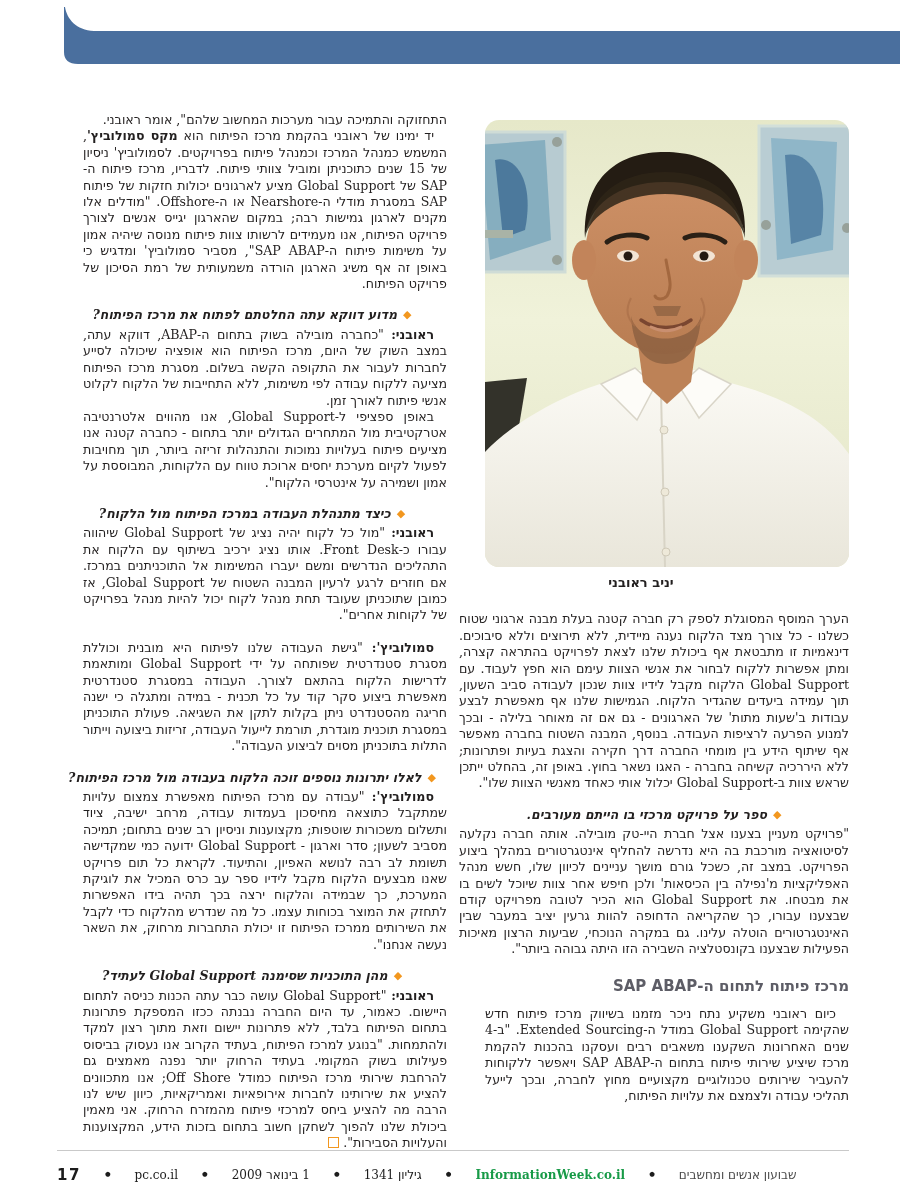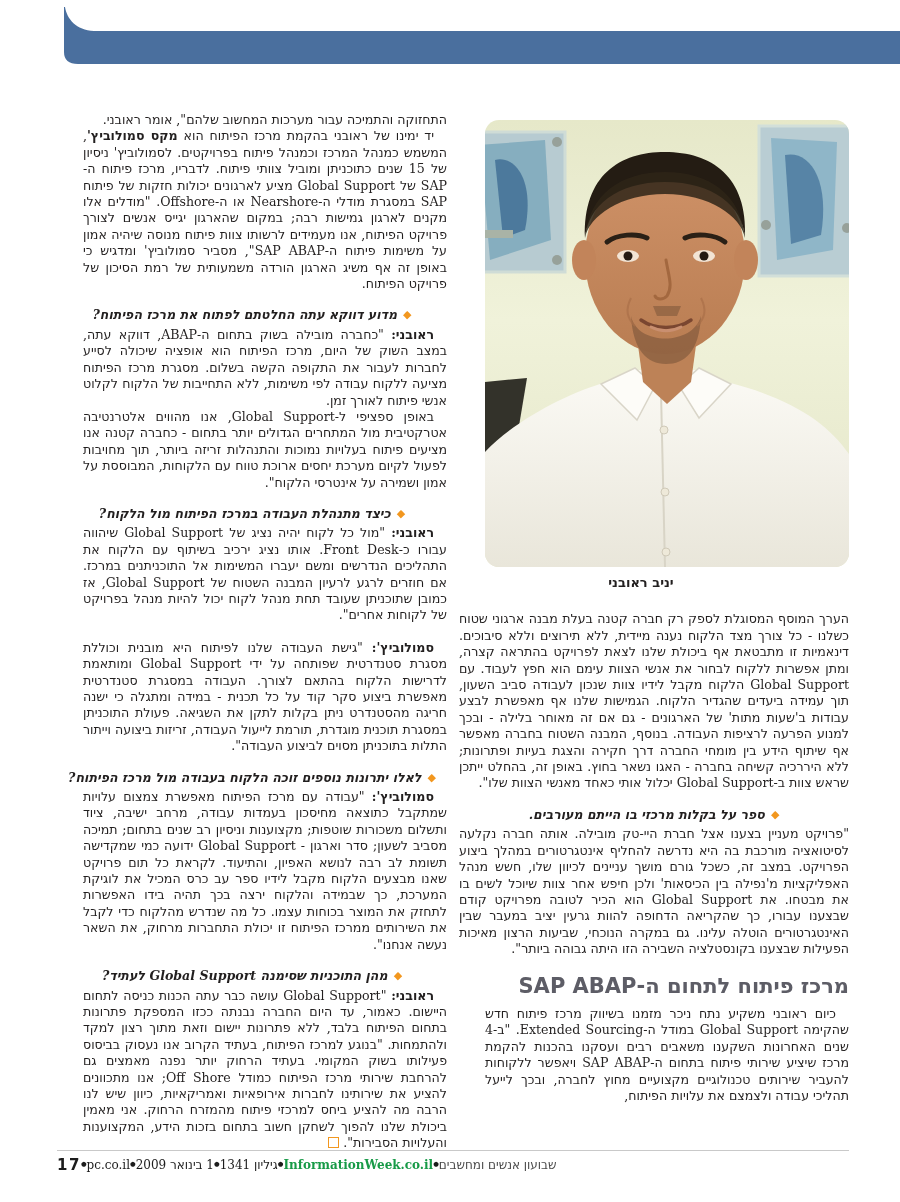--- a/index.html
+++ b/index.html
@@ -12,25 +12,25 @@
   .col-left{left:57px;top:112px;width:390px;}
   .col-right{left:459px;top:120px;width:390px;}
   p{margin:0;padding:0;}
   .indent{text-indent:13px;margin-left:26px;}
   .gap-top{margin-top:16px;}
   .q{font-weight:bold;margin:15px 0 2px;text-align:center;font-style:italic;}
   .diamond{color:#f2971f;font-family:"DejaVu Sans",sans-serif;font-size:11px;margin-left:6px;display:inline-block;transform:translateY(-1px);}
   .speaker{font-weight:bold;}
   .photo-frame{display:block;width:364px;height:447px;margin-left:26px;border-radius:14px;overflow:hidden;}
   .caption{width:364px;margin:8px 26px 20px 0;text-align:center;font-weight:bold;font-size:13px;font-family:"DejaVu Sans",sans-serif;}
-  .big-h{font-family:"DejaVu Sans",sans-serif;font-weight:bold;font-size:21px;color:#5d5d66;margin:20px 0 12px;text-align:right;direction:rtl;}
+  .big-h{font-family:"DejaVu Sans",sans-serif;font-weight:bold;font-size:15px;color:#5d5d66;margin:20px 0 12px;text-align:right;direction:rtl;}
   .endmark{display:inline-block;width:9px;height:9px;border:1.6px solid #f2971f;vertical-align:-1px;margin-right:4px;background:#fff;}
   .footer{
     position:absolute;left:57px;top:1150px;width:792px;border-top:1px solid #c9c9c9;
-    padding-top:5px;display:flex;direction:ltr;align-items:center;gap:0;font-size:12px;color:#1c1c1c;text-align:right;
+    padding-top:15px;display:flex;direction:ltr;align-items:center;gap:24px;font-size:12px;color:#1c1c1c;text-align:right;
   }
   .page-num{font-weight:bold;font-size:15px;font-family:"DejaVu Sans",sans-serif;letter-spacing:1.5px;}
   .dot{font-size:6.5px;transform:translateY(-1px);font-family:"DejaVu Sans",sans-serif;}
   .he{direction:rtl;unicode-bidi:isolate;}
   .brand{color:#179a47;font-weight:bold;}
   .pub{color:#4a4a4a;}
   a{text-decoration:none;color:inherit;}
 </style>
 </head>
 <body>
@@ -136,21 +136,21 @@
 
         <path d="M146,178 C140,190 142,198 150,206" stroke="#a96f48" stroke-width="2" fill="none" opacity="0.7"></path>
         <path d="M216,178 C222,190 220,198 212,206" stroke="#a96f48" stroke-width="2" fill="none" opacity="0.7"></path>
       </g>
     </svg>
   </div>
   <div class="caption">יניב ראובני</div>
 
   <p>הערך המוסף המסוגלת לספק רק חברה קטנה בעלת מבנה ארגוני שטוח כשלנו - כל צורך מצד הלקוח נענה מיידית, ללא תירוצים וללא סיבוכים. דינאמיות זו מתבטאת אף ביכולת שלנו לצאת לפרויקט בהתראה קצרה, ומתן אפשרות ללקוח לבחור את אנשי הצוות עימם הוא חפץ לעבוד. עם Global Support הלקוח מקבל לידיו צוות שנכון לעבודה סביב השעון, תוך עמידה ביעדים שהגדיר הלקוח. הגמישות שלנו אף מאפשרת לבצע עבודות ב'שעות מתות' של הארגונים - גם אם זה מאוחר בלילה - ובכך למנוע הפרעה לרציפות העבודה. בנוסף, המבנה השטוח בחברה מאפשר אף שיתוף הידע בין מומחי החברה דרך חקירה והצגת בעיות ופתרונות; ללא היררכיה קשיחה בחברה - האגו נשאר בחוץ. באופן זה, בהחלט ייתכן שראש צוות ב-Global Support יכלול אותי כאחד מאנשי הצוות שלו".</p>
 
-  <p class="q"><span class="diamond">◆</span><span>ספר על בקלות מרכזי בו הייתם מעורבים.</span></p>
+  <p class="q"><span class="diamond">◆</span><span>ספר על פרויקט מרכזי בו הייתם מעורבים.</span></p>
   <p>"פרויקט מעניין בצענו אצל חברת היי-טק מובילה. אותה חברה נקלעה לסיטואציה מורכבת בה היא נדרשה להחליף אינטגרטורים במהלך ביצוע הפרויקט. במצב זה, כשכל גורם מושך עניינים לכיוון שלו, חשש מנהל האפליקציות מ'נפילה בין הכיסאות' ולכן חיפש אחר צוות שיוכל לשים בו את מבטחו. את Global Support הוא הכיר לטובה מפרויקט קודם שבצענו עבורו, כך שהקריאה הדחופה להוות גרעין יציב במעבר שבין האינטגרטורים הוטלה עלינו. גם במקרה הנוכחי, שביעות הרצון מאיכות הפעילות שבצענו בקונסטלציה השבירה הזו היתה גבוהה ביותר".</p>
 
   <h2 class="big-h">מרכז פיתוח לתחום ה-SAP ABAP</h2>
 
   <p class="indent">כיום ראובני משקיע נתח ניכר מזמנו בשיווק מרכז פיתוח חדש שהקימה Global Support במודל ה-Extended Sourcing. "ב-4 שנים האחרונות השקענו משאבים רבים ועסקנו בהכנות להקמת מרכז שיציע שירותי פיתוח בתחום ה-SAP ABAP ויאפשר ללקוחות להעביר שירותים טכנולוגיים מקצועיים מחוץ לחברה, ובכך לייעל תהליכי עבודה ולצמצם את עלויות הפיתוח,</p>
 </div>
 
 <div class="footer">
   <span class="page-num">17</span>
   <span class="dot">●</span>

